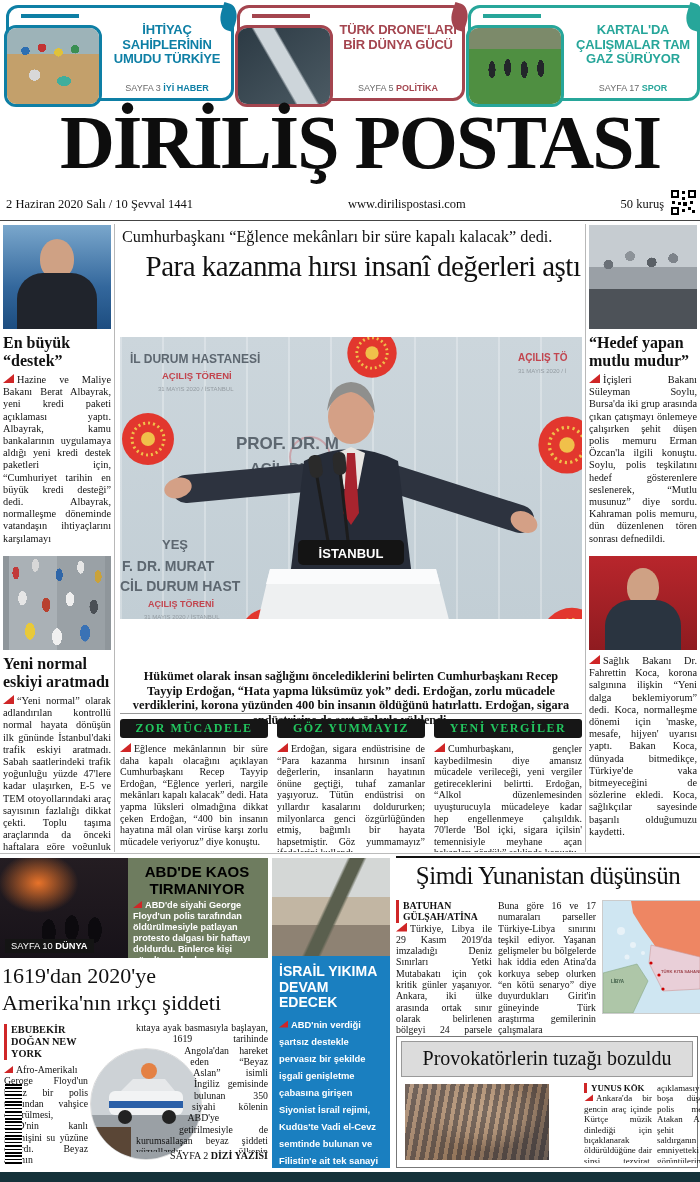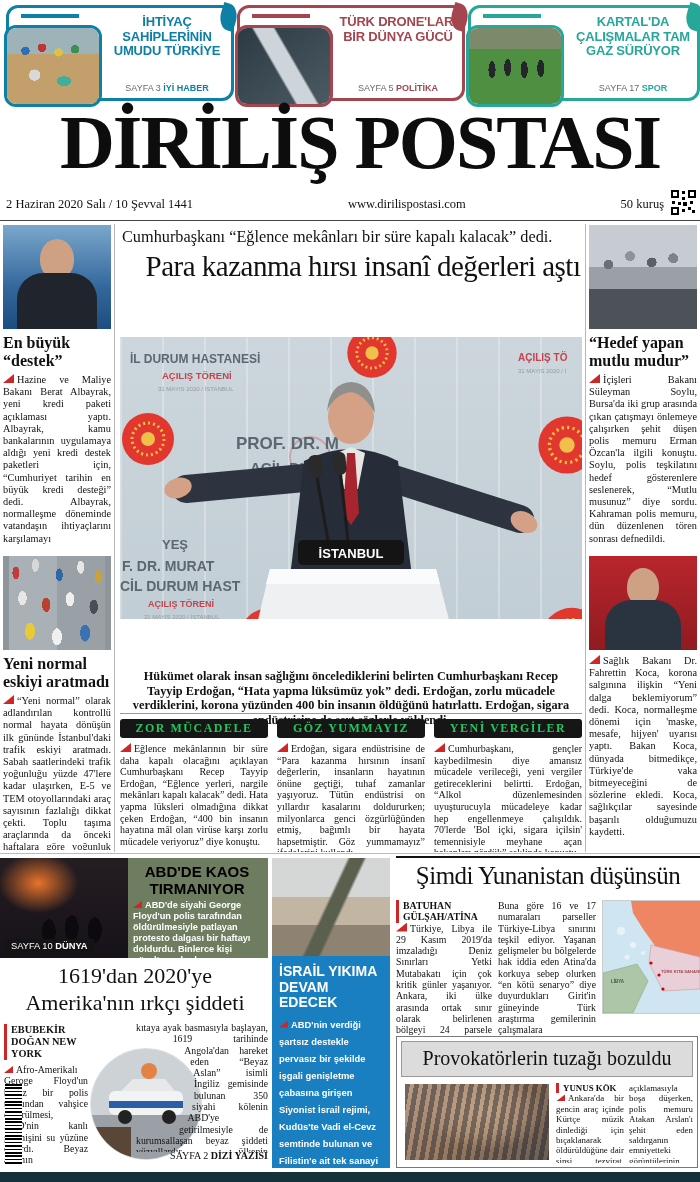--- a/index.html
+++ b/index.html
@@ -4,21 +4,21 @@
 <style>
   html,body{margin:0;padding:0;background:#fff;}
   .page{position:relative;width:700px;height:1182px;background:#fff;overflow:hidden;
         font-family:"Liberation Serif",serif;color:#111;}
 
   
   .promo{position:absolute;top:5px;height:90px;border:3px solid;border-radius:12px;background:#fff;}
   .promo .bar{position:absolute;top:6px;left:12px;width:58px;height:4px;}
   .promo .leaf{position:absolute;top:-4px;right:-6px;width:17px;height:26px;border-radius:0 65% 0 65%;transform:rotate(18deg);}
   .promo .pphoto{position:absolute;left:-5px;bottom:-9px;width:92px;height:76px;border:3px solid;border-radius:12px;overflow:hidden;}
-  .promo .ptitle{position:absolute;right:3px;top:7px;width:122px;text-align:center;
+  .promo .ptitle{position:absolute;right:3px;top:15px;width:122px;text-align:center;
       font-family:"Liberation Sans",sans-serif;font-weight:bold;font-size:13px;line-height:14.5px;letter-spacing:-0.2px;}
   .promo .pref{position:absolute;right:3px;bottom:5px;width:122px;text-align:center;
       font-family:"Liberation Sans",sans-serif;font-size:9px;color:#6a6a6a;}
   .promo .pref b{font-weight:bold;}
   .p1,.p1 .pphoto{border-color:#0e7fa5}.p1 .bar,.p1 .leaf{background:#0e7fa5}.p1 .ptitle,.p1 .pref b{color:#0e7fa5}
   .p2,.p2 .pphoto{border-color:#a4454f}.p2 .bar,.p2 .leaf{background:#a4454f}.p2 .ptitle,.p2 .pref b{color:#a4454f}
   .p3,.p3 .pphoto{border-color:#27a69a}.p3 .bar,.p3 .leaf{background:#27a69a}.p3 .ptitle,.p3 .pref b{color:#27a69a}
   .ph-well{width:100%;height:100%;background:
       radial-gradient(6px 6px at 20% 30%,#2d6fb2 70%,transparent 71%),
       radial-gradient(6px 6px at 38% 26%,#c23333 70%,transparent 71%),
@@ -134,21 +134,21 @@
           padding-left:4px;margin:0 0 4px 0;}
   .g-col{position:absolute;top:44px;}
   .g-col p{font-size:9.8px;line-height:11.3px;text-align:justify;margin:0;}
   .gc1{left:0;width:96px;}
   .gc2{left:102px;width:98px;}
   .g-map{position:absolute;left:206px;top:44px;width:97px;height:112px;border:1px solid #ccc;}
   .g-ref{display:block;text-align:right;font-size:10px;margin-top:3px;}
 
   
   .racism{position:absolute;left:2px;top:960px;width:266px;height:208px;overflow:hidden;}
-  .r-head{font-size:22px;line-height:27px;text-align:center;margin:2px 0 6px;font-weight:normal;}
+  .r-head{font-size:22px;line-height:27px;margin:2px 0 6px;font-weight:normal;}
   .r-by{position:absolute;left:2px;top:64px;width:92px;}
   .r-col1{position:absolute;left:2px;top:104px;width:84px;height:102px;overflow:hidden;}
   .r-col1 p,.r-col2 p{font-size:9.8px;line-height:11.3px;text-align:justify;margin:0;}
   .r-circle{position:absolute;left:88px;top:88px;width:110px;height:110px;border-radius:50%;overflow:hidden;
             border:1px solid #ddd;}
   .r-col2{position:absolute;left:134px;top:62px;width:132px;height:130px;overflow:hidden;}
   .r-spacer{float:left;width:54px;height:84px;margin:24px 6px 0 0;border-radius:50%;
             shape-outside:ellipse(46px 50px at 20% 60%);}
   .r-ref{position:absolute;right:0;top:190px;font-size:10px;}
   .r-ref b{font-weight:bold;}
@@ -156,21 +156,21 @@
            background:repeating-linear-gradient(180deg,#000 0 1.6px,#fff 1.6px 3.4px);}
 
   
   .prov{position:absolute;left:396px;top:1036px;width:302px;height:132px;border:1px solid #777;background:#fff;box-sizing:border-box;}
   .p-head{margin:4px;height:34px;background:#dcdcdc;border:1px solid #999;text-align:center;
           font-size:20px;line-height:33px;font-weight:normal;}
   .p-photo{position:absolute;left:8px;top:47px;width:144px;height:76px;overflow:hidden;background:
       repeating-linear-gradient(100deg,rgba(35,42,58,.55) 0 5px,rgba(90,100,120,.25) 5px 9px),
       radial-gradient(60px 40px at 55% 35%,#e3b88c 0%,rgba(227,184,140,.6) 60%,transparent 100%),
       linear-gradient(135deg,#d9b08a,#a87c52 55%,#6e5a49);}
-  .p-col{position:absolute;top:46px;height:80px;overflow:hidden;}
+  .p-col{position:absolute;top:46px;height:80px;overflow:hidden;margin-left:28px;}
   .p-col p{font-size:8.9px;line-height:10.4px;text-align:justify;margin:0;}
   .pc1{left:159px;width:68px;}
   .pc2{left:232px;width:64px;}
   .p-by{font-weight:bold;font-size:10px;line-height:11.5px;border-left:3px solid #cf2627;padding-left:4px;margin:0 0 3px 0;}
 
   .footer{position:absolute;left:0;top:1172px;width:700px;height:10px;background:#15323a;}
 </style>
 </head>
 <body>
 

